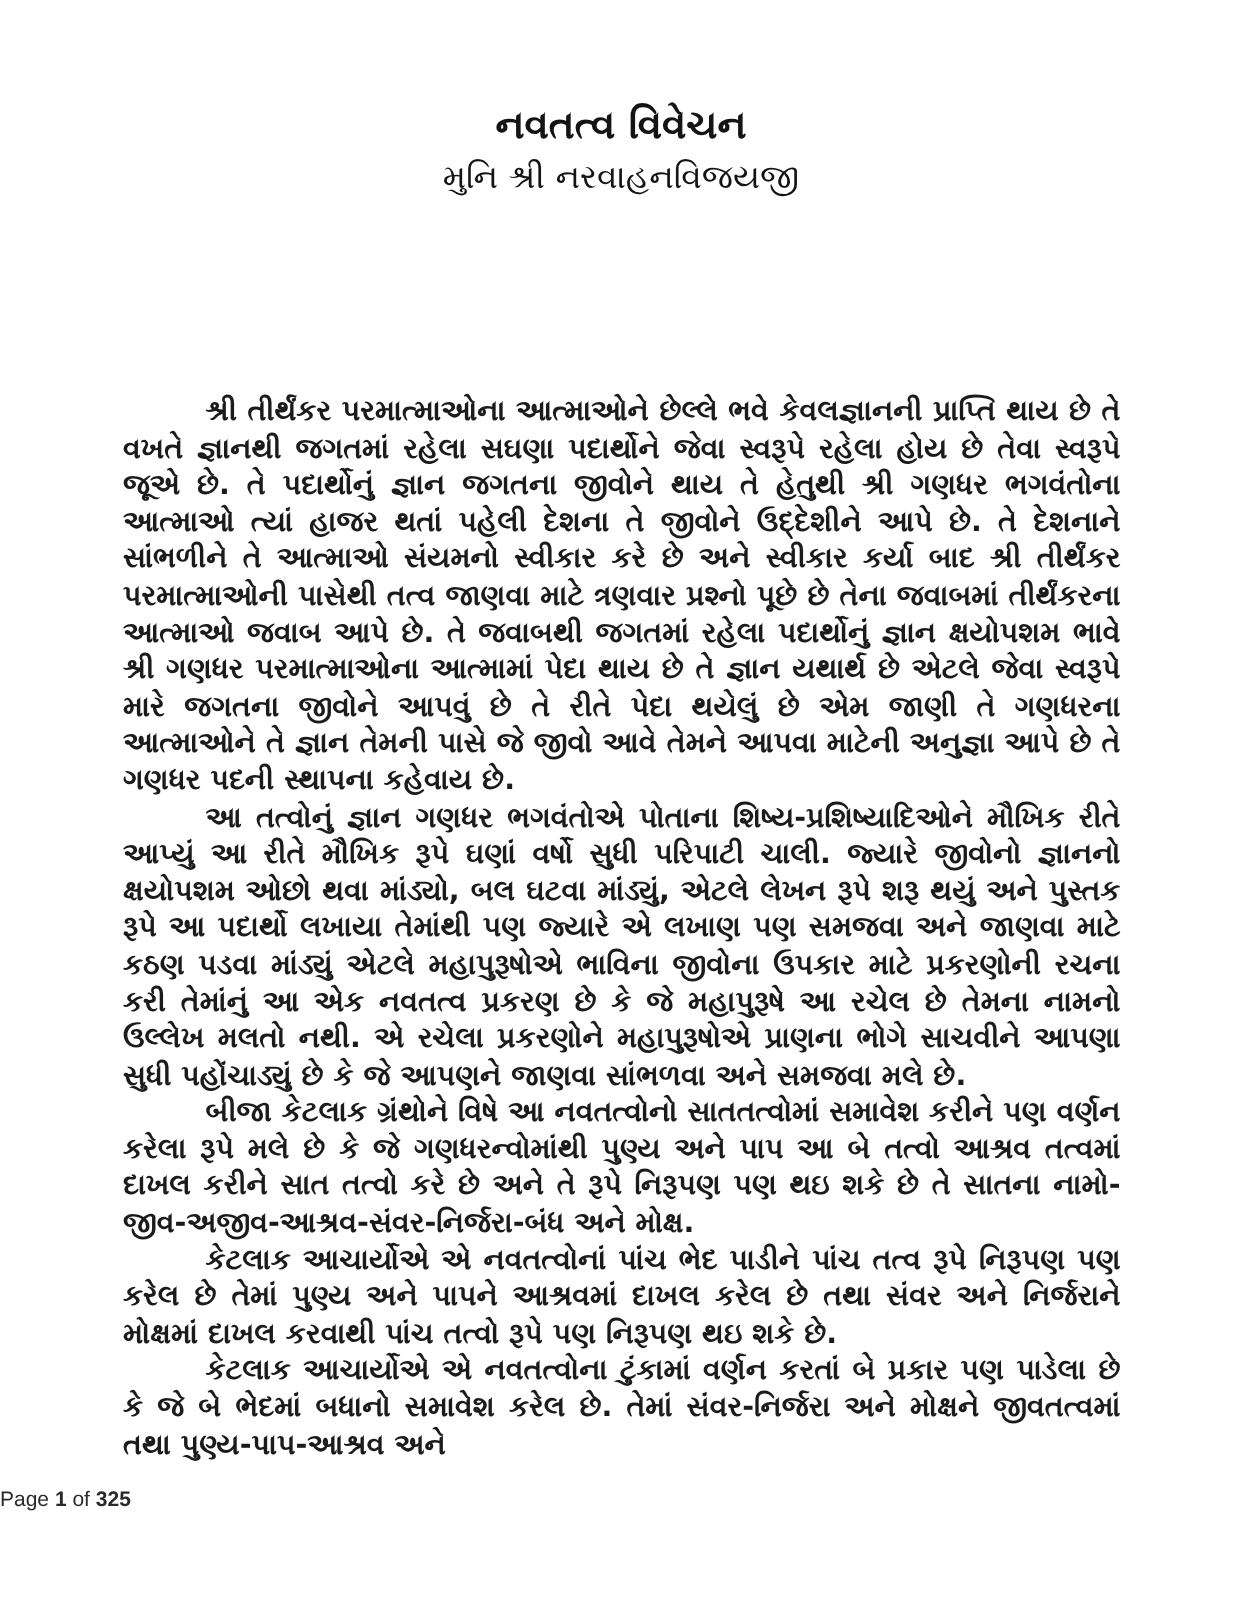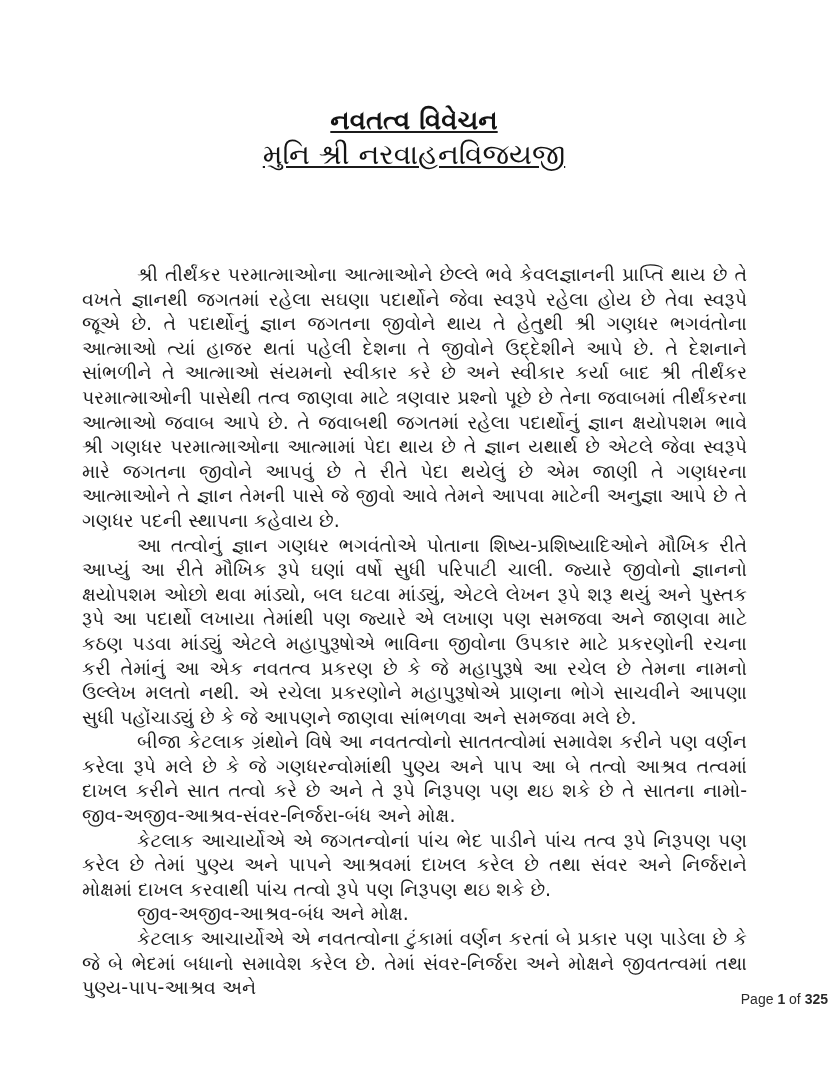--- a/index.html
+++ b/index.html
@@ -12,58 +12,58 @@
     width: 828px;
     height: 1071px;
     margin: 0 auto;
     background: #ffffff;
     color: #1b1b1b;
     font-family: "DejaVu Sans", sans-serif;
     overflow: hidden;
     box-sizing: border-box;
   }
   .title-block {
-    padding-top: 104px;
+    padding-top: 68px;
     text-align: center;
-    text-decoration: underline;
   }
   .doc-title {
     font-size: 26px;
     font-weight: 600;
     color: #141414;
     line-height: 32px;
     margin: 0;
   }
   .doc-subtitle {
-    font-size: 28px;
+    font-size: 22px;
     font-weight: 500;
     color: #141414;
     line-height: 30px;
     margin: 4px 0 0 0;
   }
   .body-text {
     position: absolute;
     top: 262px;
     left: 82px;
     right: 81px;
     font-size: 19px;
     line-height: 24.6px;
     text-align: justify;
     color: #1b1b1b;
   }
   .body-text p {
     margin: 0;
     text-indent: 55px;
+    font-weight: bold;
   }
   .footer {
     position: absolute;
     left: 0;
     right: 0;
     bottom: 64px;
-    text-align: right;
+    text-align: left;
     font-family: "Liberation Sans", sans-serif;
     font-size: 14px;
     color: #2a2a2a;
   }
   .footer b {
     font-weight: 700;
   }
 </style>
 </head>
 <body>
@@ -72,22 +72,21 @@
 
   <div class="title-block">
     <h1 class="doc-title">નવતત્વ વિવેચન</h1>
     <h2 class="doc-subtitle">મુનિ શ્રી નરવાહનવિજયજી</h2>
   </div>
 
   <div class="body-text">
     <p>શ્રી તીર્થંકર પરમાત્માઓના આત્માઓને છેલ્લે ભવે કેવલજ્ઞાનની પ્રાપ્તિ થાય છે તે વખતે જ્ઞાનથી જગતમાં રહેલા સઘણા પદાર્થોને જેવા સ્વરૂપે રહેલા હોય છે તેવા સ્વરૂપે જૂએ છે. તે પદાર્થોનું જ્ઞાન જગતના જીવોને થાય તે હેતુથી શ્રી ગણધર ભગવંતોના આત્માઓ ત્યાં હાજર થતાં પહેલી દેશના તે જીવોને ઉદ્દેશીને આપે છે. તે દેશનાને સાંભળીને તે આત્માઓ સંયમનો સ્વીકાર કરે છે અને સ્વીકાર કર્યા બાદ શ્રી તીર્થંકર પરમાત્માઓની પાસેથી તત્વ જાણવા માટે ત્રણવાર પ્રશ્નો પૂછે છે તેના જવાબમાં તીર્થંકરના આત્માઓ જવાબ આપે છે. તે જવાબથી જગતમાં રહેલા પદાર્થોનું જ્ઞાન ક્ષયોપશમ ભાવે શ્રી ગણધર પરમાત્માઓના આત્મામાં પેદા થાય છે તે જ્ઞાન યથાર્થ છે એટલે જેવા સ્વરૂપે મારે જગતના જીવોને આપવું છે તે રીતે પેદા થયેલું છે એમ જાણી તે ગણધરના આત્માઓને તે જ્ઞાન તેમની પાસે જે જીવો આવે તેમને આપવા માટેની અનુજ્ઞા આપે છે તે ગણધર પદની સ્થાપના કહેવાય છે.</p>
     <p>આ તત્વોનું જ્ઞાન ગણધર ભગવંતોએ પોતાના શિષ્ય-પ્રશિષ્યાદિઓને મૌખિક રીતે આપ્યું આ રીતે મૌખિક રૂપે ઘણાં વર્ષો સુધી પરિપાટી ચાલી. જ્યારે જીવોનો જ્ઞાનનો ક્ષયોપશમ ઓછો થવા માંડ્યો, બલ ઘટવા માંડ્યું, એટલે લેખન રૂપે શરૂ થયું અને પુસ્તક રૂપે આ પદાર્થો લખાયા તેમાંથી પણ જ્યારે એ લખાણ પણ સમજવા અને જાણવા માટે કઠણ પડવા માંડ્યું એટલે મહાપુરૂષોએ ભાવિના જીવોના ઉપકાર માટે પ્રકરણોની રચના કરી તેમાંનું આ એક નવતત્વ પ્રકરણ છે કે જે મહાપુરૂષે આ રચેલ છે તેમના નામનો ઉલ્લેખ મલતો નથી. એ રચેલા પ્રકરણોને મહાપુરૂષોએ પ્રાણના ભોગે સાચવીને આપણા સુધી પહોંચાડ્યું છે કે જે આપણને જાણવા સાંભળવા અને સમજવા મલે છે.</p>
     <p>બીજા કેટલાક ગ્રંથોને વિષે આ નવતત્વોનો સાતતત્વોમાં સમાવેશ કરીને પણ વર્ણન કરેલા રૂપે મલે છે કે જે ગણધરન્વોમાંથી પુણ્ય અને પાપ આ બે તત્વો આશ્રવ તત્વમાં દાખલ કરીને સાત તત્વો કરે છે અને તે રૂપે નિરૂપણ પણ થઇ શકે છે તે સાતના નામો- જીવ-અજીવ-આશ્રવ-સંવર-નિર્જરા-બંધ અને મોક્ષ.</p>
-    <p>કેટલાક આચાર્યોએ એ જગતન્વોનાં પાંચ ભેદ પાડીને પાંચ તત્વ રૂપે નિરૂપણ પણ કરેલ છે તેમાં પુણ્ય અને પાપને આશ્રવમાં દાખલ કરેલ છે તથા સંવર અને નિર્જરાને મોક્ષમાં દાખલ કરવાથી પાંચ તત્વો રૂપે પણ નિરૂપણ થઇ શકે છે.</p>
-    <p>જીવ-અજીવ-આશ્રવ-બંધ અને મોક્ષ.</p>
+    <p>કેટલાક આચાર્યોએ એ નવતત્વોનાં પાંચ ભેદ પાડીને પાંચ તત્વ રૂપે નિરૂપણ પણ કરેલ છે તેમાં પુણ્ય અને પાપને આશ્રવમાં દાખલ કરેલ છે તથા સંવર અને નિર્જરાને મોક્ષમાં દાખલ કરવાથી પાંચ તત્વો રૂપે પણ નિરૂપણ થઇ શકે છે.</p>
     <p>કેટલાક આચાર્યોએ એ નવતત્વોના ટુંકામાં વર્ણન કરતાં બે પ્રકાર પણ પાડેલા છે કે જે બે ભેદમાં બધાનો સમાવેશ કરેલ છે. તેમાં સંવર-નિર્જરા અને મોક્ષને જીવતત્વમાં તથા પુણ્ય-પાપ-આશ્રવ અને</p>
   </div>
 
   <div class="footer">
     <span>Page </span><b>1</b><span> of </span><b>325</b>
   </div>
 
 </div>
 
 </body></html>

